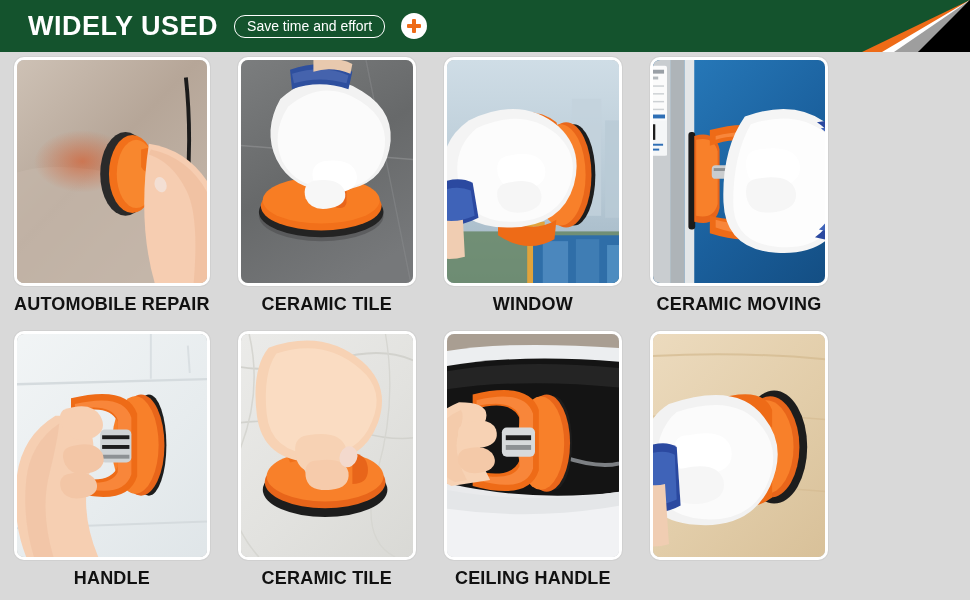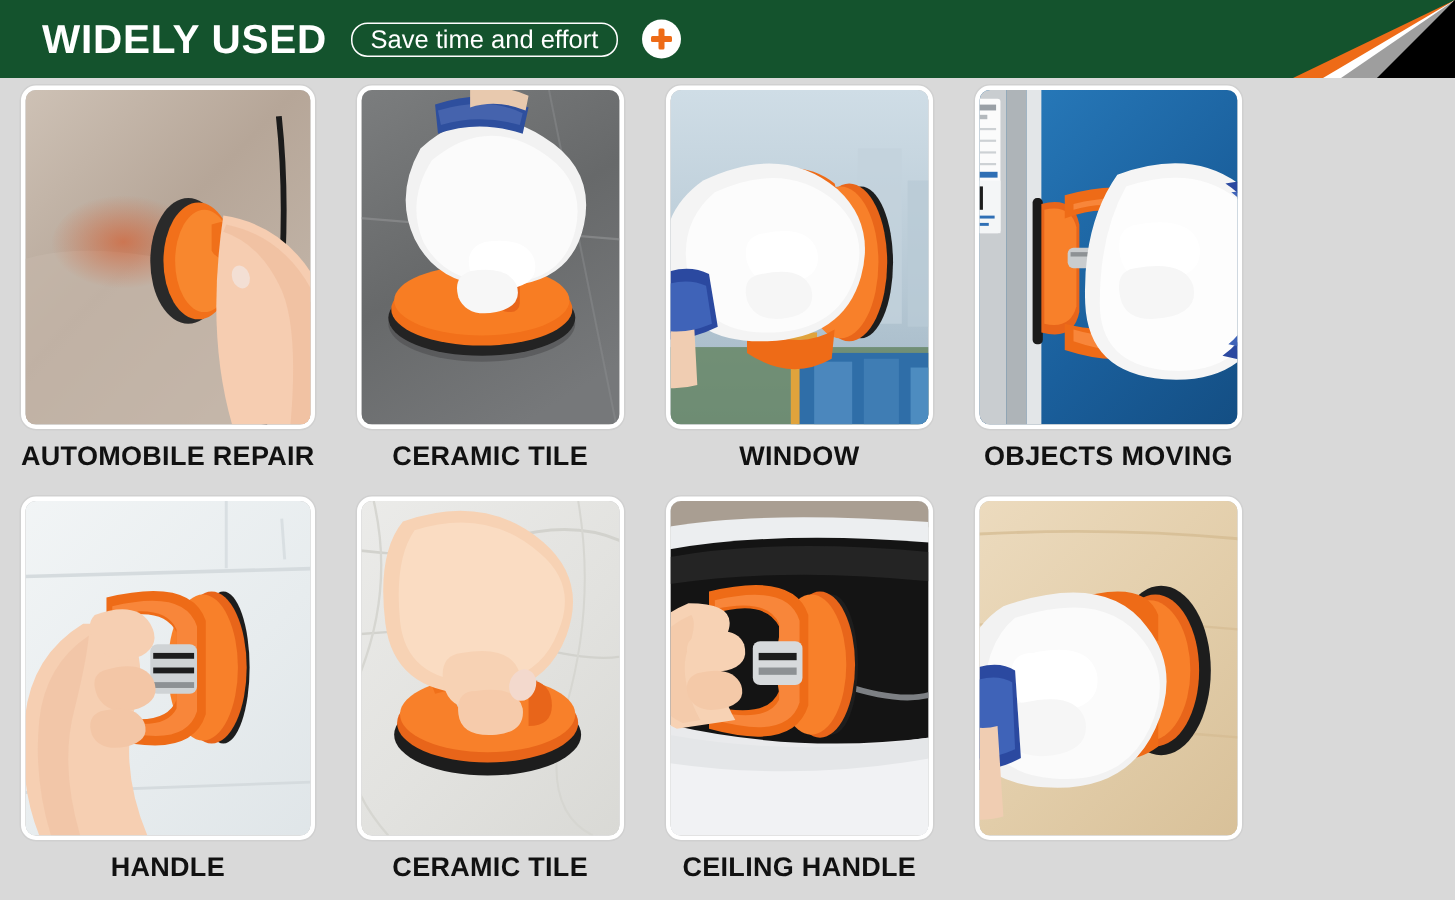--- a/index.html
+++ b/index.html
@@ -46,21 +46,21 @@
   }
   .header-badge {
     display: inline-flex;
     align-items: center;
     justify-content: center;
     height: 21px;
     padding: 0 12px;
     border: 1.5px solid #ffffff;
     border-radius: 11px;
     color: #ffffff;
-    font-size: 17px;
+    font-size: 14px;
     line-height: 1;
     white-space: nowrap;
   }
   .header-plus {
     position: relative;
     width: 26px;
     height: 26px;
     border-radius: 50%;
     background: #ffffff;
     flex: 0 0 auto;
@@ -300,21 +300,21 @@
           <path d="M86 78 q48 -12 56 14 l0 68 q-10 28 -56 12 l0 -8 q34 10 44 -8 l0 -64 q-10 -20 -44 -10 Z" fill="#f8863a"></path>
           <path d="M116 58 q60 -22 96 18 q22 28 8 76 q-14 50 -72 46 q-52 -4 -54 -52 q-2 -54 22 -88 Z" fill="#f5f5f5"></path>
           <path d="M122 66 q54 -18 86 18 q20 26 6 68 q-14 44 -64 40 q-46 -4 -46 -46 q0 -48 18 -80 Z" fill="#fdfdfd"></path>
           <path d="M130 92 q36 -6 42 14 q4 20 -22 24 q-28 4 -32 -16 q-4 -20 12 -22 Z" fill="#ffffff"></path>
           <path d="M128 122 q34 -6 40 12 q4 18 -20 22 q-26 4 -30 -14 q-4 -18 10 -20 Z" fill="#f6f6f6"></path>
           <path d="M190 64 q28 18 26 56 q-2 44 -28 62 l28 6 l0 -128 Z" fill="#2b49a0"></path>
           <path d="M194 70 q22 16 20 50 q-2 38 -22 54 l18 4 l0 -110 Z" fill="#3f63b8"></path>
           <path d="M206 66 l14 0 l0 120 l-14 0 q16 -20 16 -60 q0 -40 -16 -60 Z" fill="#f0cdb2"></path>
         </svg>
       </div>
-      <div class="caption">OBJECTS MOVING</div>
+      <div class="caption">CERAMIC MOVING</div>
     </div>
 
     <div class="cell">
       <div class="photo">
         <svg viewBox="0 0 220 229" preserveAspectRatio="xMidYMid slice">
           <defs>
             <linearGradient id="g5bg" x1="0" y1="0" x2="1" y2="1">
               <stop offset="0%" stop-color="#f2f5f6"></stop>
               <stop offset="60%" stop-color="#e7ecee"></stop>
               <stop offset="100%" stop-color="#dfe5e8"></stop>

